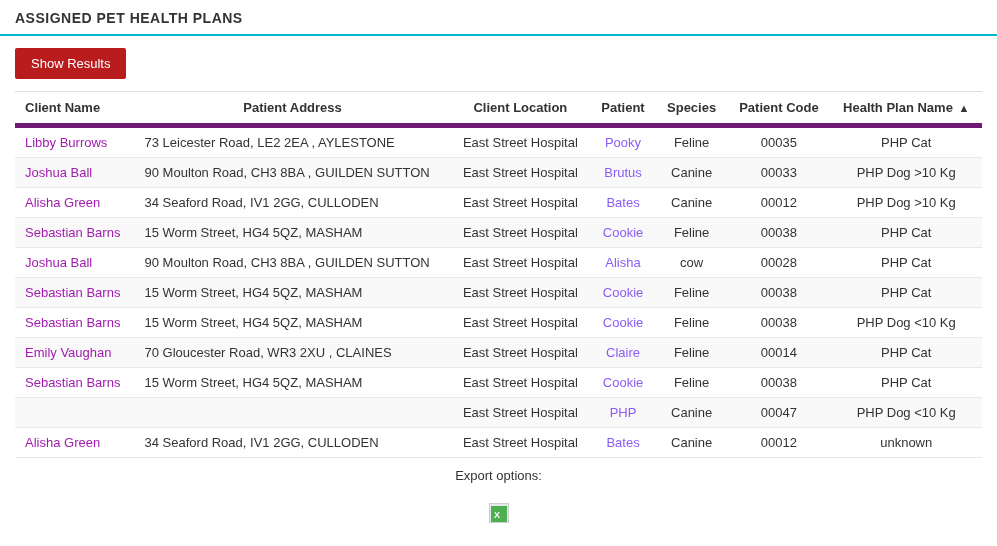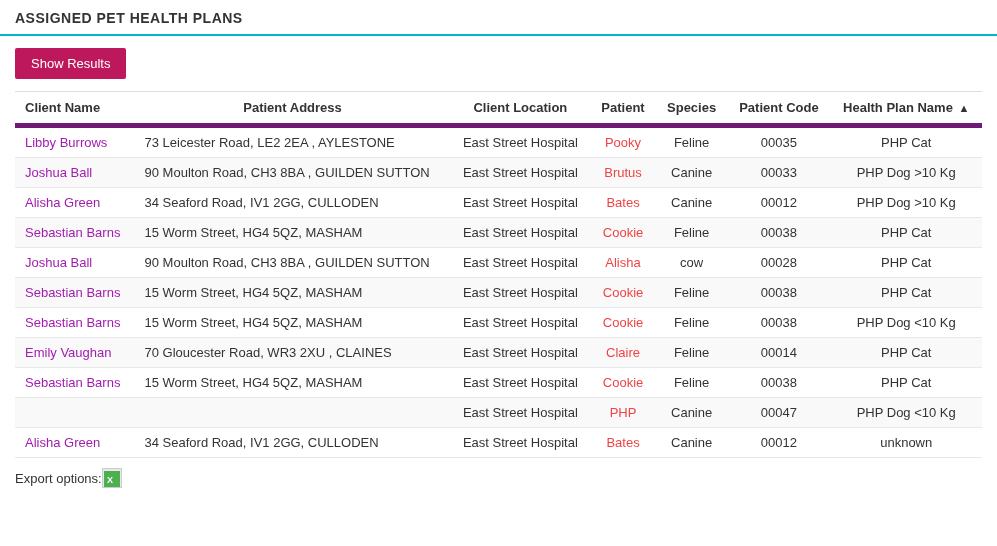--- a/index.html
+++ b/index.html
@@ -22,21 +22,21 @@
     .page-title {
       font-size: 14px;
       font-weight: bold;
       color: #333;
       letter-spacing: 0.5px;
     }
     .toolbar {
       padding: 12px 15px;
     }
     .btn-show-results {
-      background: #be185d;
+      background: #b91c1c;
       color: #fff;
       border: none;
       padding: 8px 16px;
       font-size: 13px;
       cursor: pointer;
       border-radius: 2px;
     }
     .table-container {
       padding: 0 15px;
     }
@@ -79,33 +79,34 @@
     }
     tbody td:nth-child(2) {
       text-align: left;
     }
     .client-name-link {
       color: #a21caf;
       text-decoration: none;
       cursor: pointer;
     }
     .patient-link {
-      color: #ef4444;
+      color: #8b5cf6;
       text-decoration: none;
       cursor: pointer;
     }
     .sort-icon {
       font-size: 11px;
       margin-left: 2px;
     }
     .export-section {
       padding: 10px 15px;
       display: flex;
       align-items: center;
-      gap: 0;
+      gap: 20px;
+      flex-direction: column;
     }
     .export-label {
       color: #333;
       font-size: 13px;
     }
     .export-icon {
       display: inline-block;
       width: 20px;
       height: 20px;
       background: #e8e8e8;

